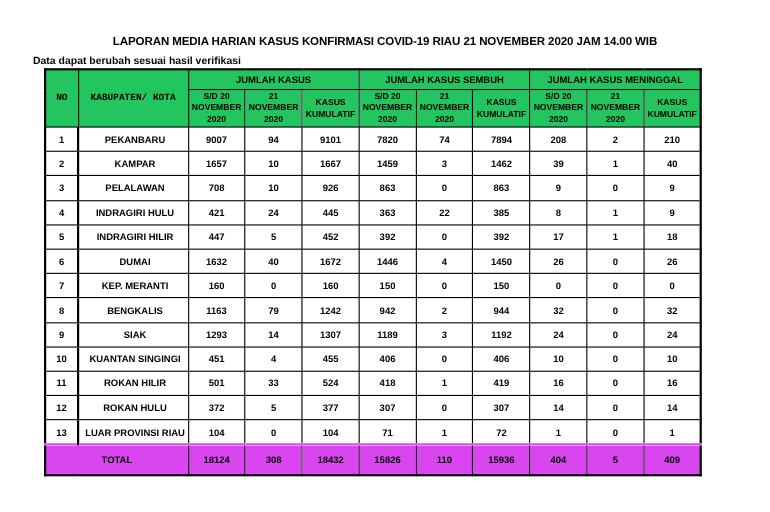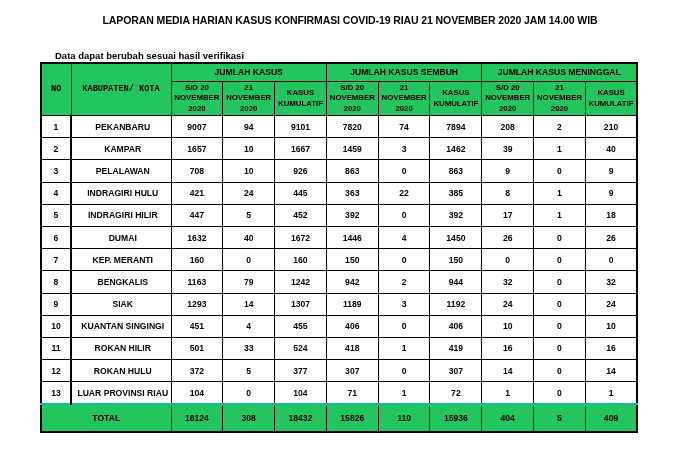--- a/index.html
+++ b/index.html
@@ -2,26 +2,26 @@
 <html><head>
 <meta charset="utf-8">
 <style>
   html, body { margin: 0; padding: 0; background: #ffffff; }
   body {
     width: 700px; height: 465px; position: relative; overflow: hidden;
     font-family: "Liberation Sans", "DejaVu Sans", sans-serif;
     color: #000;
   }
   .title {
-    position: absolute; left: 0; width: 700px; top: 14px;
+    position: absolute; left: 0; width: 700px; top: 32px;
     text-align: center; font-weight: bold; font-size: 10.5px;
     letter-spacing: -0.1px;
   }
   .note {
-    position: absolute; left: 55px; top: 50px;
+    position: absolute; left: 30px; top: 50px;
     font-weight: bold; font-size: 9.5px;
   }
   table.report {
     position: absolute; left: 40px; top: 62px;
     border-collapse: collapse;
     table-layout: fixed;
     width: 597px;
     border: 2px solid #000;
   }
   table.report th, table.report td {
@@ -33,21 +33,21 @@
     overflow: hidden;
     white-space: nowrap;
   }
   table.report thead th { background: #22c55e; line-height: 10.5px; }
   table.report th.group { height: 17px; font-size: 8.6px; }
   table.report th.sub { height: 33px; font-size: 7.8px; white-space: normal; }
   table.report th.main { font-size: 8.6px; font-family: Liberation Mono, monospace; }
   table.report tbody td { height: 21.2px; background: #fff; font-size: 8.6px; }
   table.report tbody td.name { text-align: center; padding-left: 3px; border-left: 2px solid #000; }
   table.report tbody td.no { border-right: 1px solid #000; }
-  table.report tfoot td { background: #22c55e; height: 26px; font-size: 8.6px; border-top: 2px solid #14b8a6; }
+  table.report tfoot td { background: #d946ef; height: 26px; font-size: 8.6px; border-top: 2px solid #d946ef; }
   col.c-no { width: 30px; }
   col.c-name { width: 100px; }
   col.c-num { width: 51.8px; }
 </style>
 </head>
 <body>
 
 <div class="title">LAPORAN MEDIA HARIAN KASUS KONFIRMASI COVID-19 RIAU 21 NOVEMBER 2020 JAM 14.00 WIB</div>
 <div class="note">Data dapat berubah sesuai hasil verifikasi</div>
 

